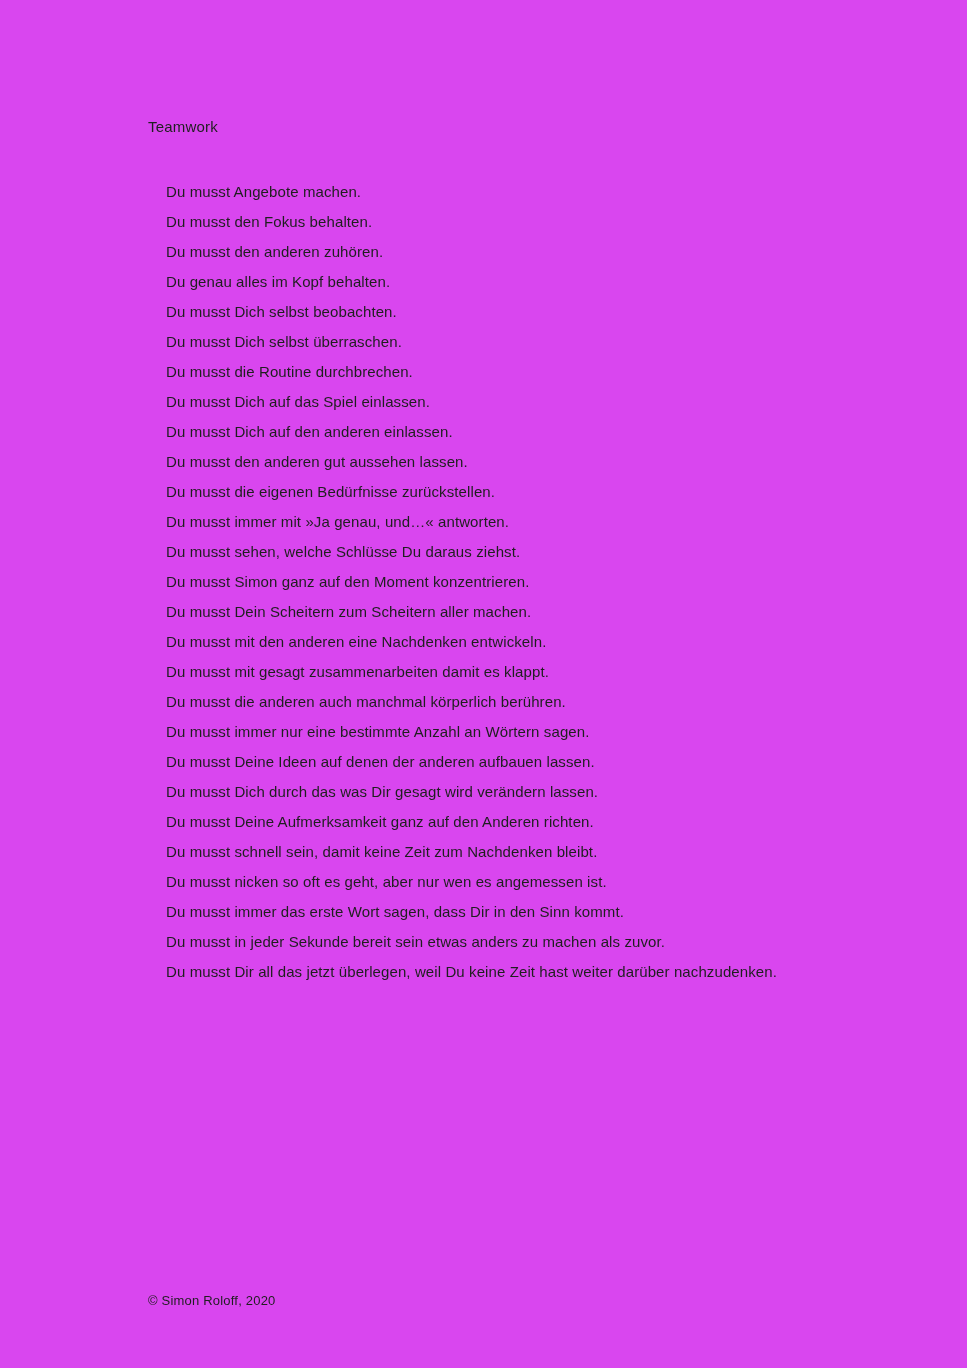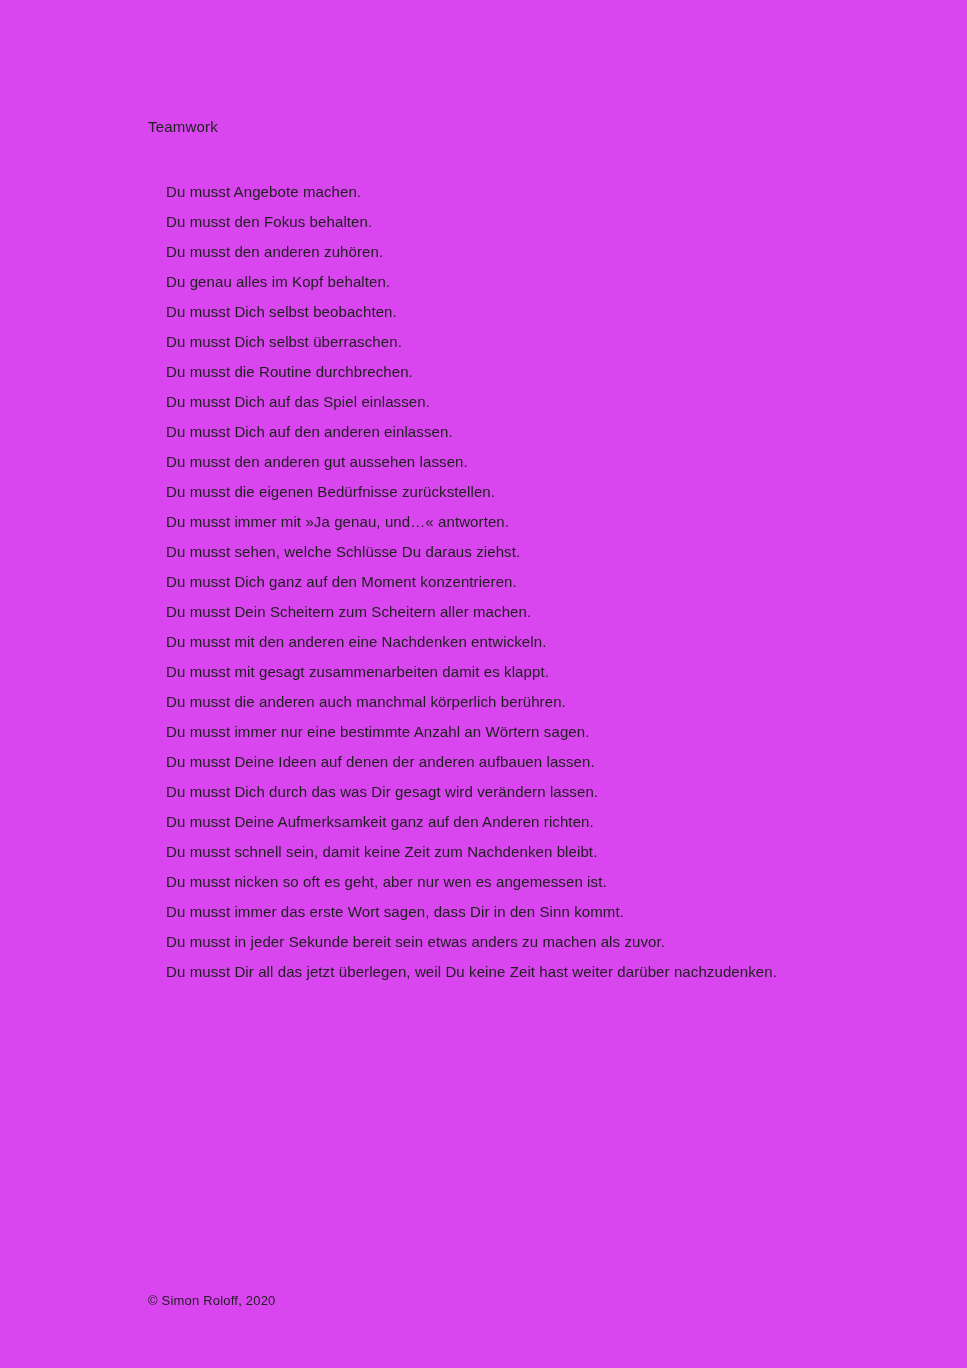--- a/index.html
+++ b/index.html
@@ -61,21 +61,21 @@
       <div class="line">Du genau alles im Kopf behalten.</div>
       <div class="line">Du musst Dich selbst beobachten.</div>
       <div class="line">Du musst Dich selbst überraschen.</div>
       <div class="line">Du musst die Routine durchbrechen.</div>
       <div class="line">Du musst Dich auf das Spiel einlassen.</div>
       <div class="line">Du musst Dich auf den anderen einlassen.</div>
       <div class="line">Du musst den anderen gut aussehen lassen.</div>
       <div class="line">Du musst die eigenen Bedürfnisse zurückstellen.</div>
       <div class="line">Du musst immer mit »Ja genau, und…« antworten.</div>
       <div class="line">Du musst sehen, welche Schlüsse Du daraus ziehst.</div>
-      <div class="line">Du musst Dich ganz auf den Moment konzentrieren.</div>
+      <div class="line">Du musst Simon ganz auf den Moment konzentrieren.</div>
       <div class="line">Du musst Dein Scheitern zum Scheitern aller machen.</div>
       <div class="line">Du musst mit den anderen eine Nachdenken entwickeln.</div>
       <div class="line">Du musst mit gesagt zusammenarbeiten damit es klappt.</div>
       <div class="line">Du musst die anderen auch manchmal körperlich berühren.</div>
       <div class="line">Du musst immer nur eine bestimmte Anzahl an Wörtern sagen.</div>
       <div class="line">Du musst Deine Ideen auf denen der anderen aufbauen lassen.</div>
       <div class="line">Du musst Dich durch das was Dir gesagt wird verändern lassen.</div>
       <div class="line">Du musst Deine Aufmerksamkeit ganz auf den Anderen richten.</div>
       <div class="line">Du musst schnell sein, damit keine Zeit zum Nachdenken bleibt.</div>
       <div class="line">Du musst nicken so oft es geht, aber nur wen es angemessen ist.</div>

